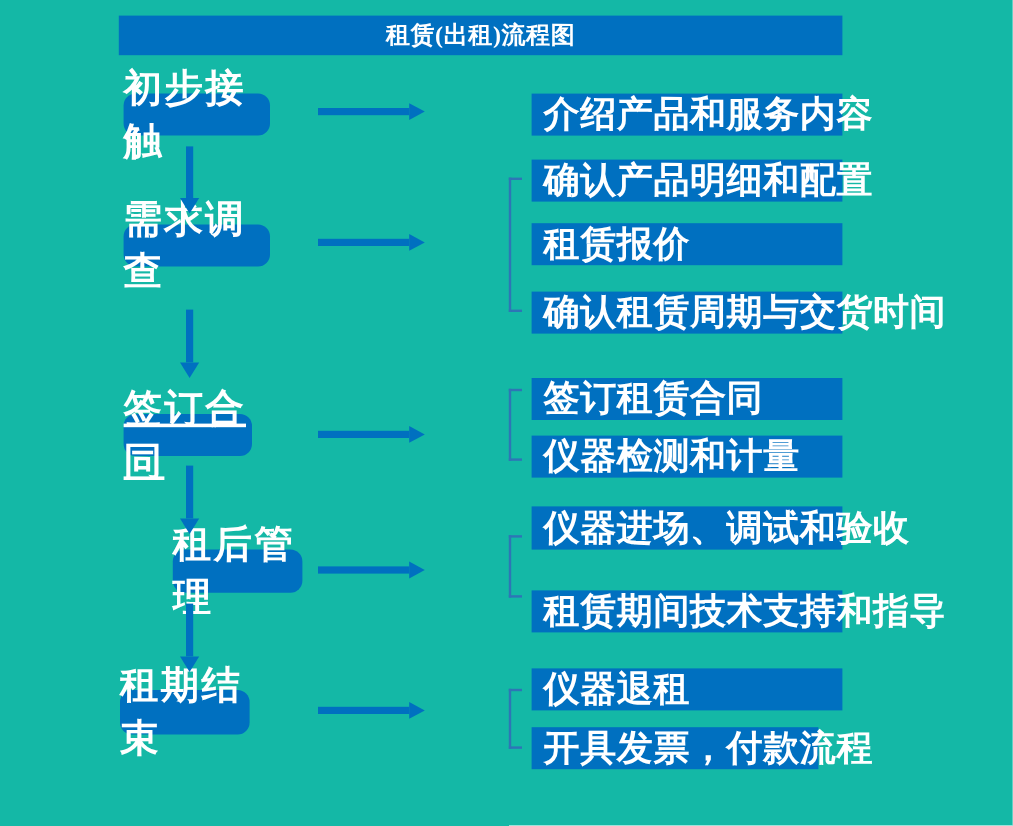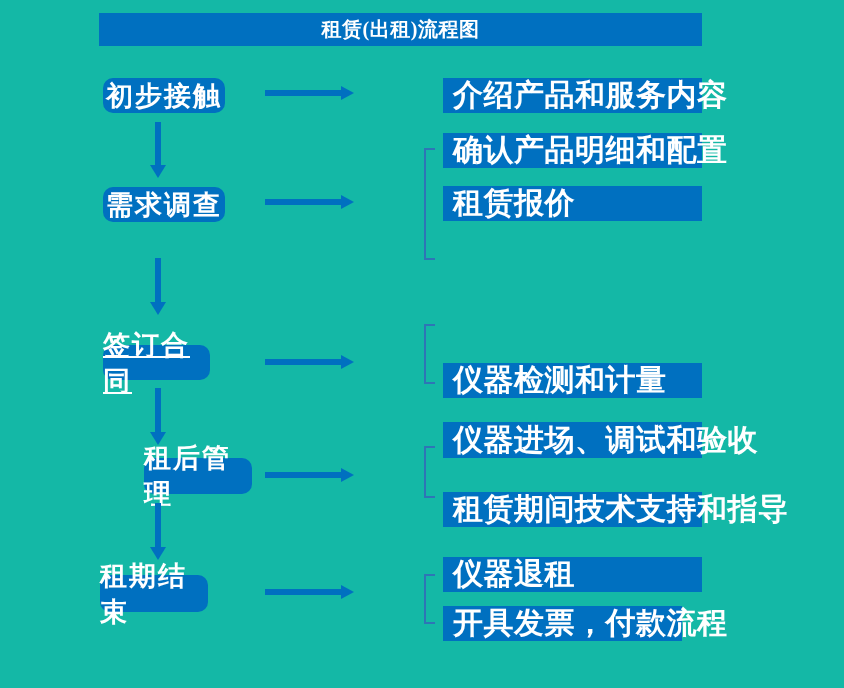--- a/index.html
+++ b/index.html
@@ -24,21 +24,21 @@
     align-items: center;
     box-sizing: border-box;
   }
   .titlebar {
     justify-content: center;
     font-size: 20px;
     letter-spacing: 0.5px;
   }
   .stepbox {
     justify-content: center;
-    font-size: 27px;
+    font-size: 32px;
     letter-spacing: 2px;
     border-radius: 10px;
   }
   .detailbox {
     justify-content: flex-start;
     padding-left: 10px;
     font-size: 30px;
     letter-spacing: 0.5px;
     white-space: nowrap;
   }
@@ -138,21 +138,23 @@
 
   <div class="bracket" style="top:148px; height:112px;"></div>
   <div class="bracket" style="top:324px; height:60px;"></div>
   <div class="bracket" style="top:446px; height:52px;"></div>
   <div class="bracket" style="top:574px; height:50px;"></div>
 
   <div class="bluebox detailbox" style="left:443px; top:78px;  width:259px; height:35px;">介绍产品和服务内容</div>
 
   <div class="bluebox detailbox" style="left:443px; top:133px; width:259px; height:35px;">确认产品明细和配置</div>
   <div class="bluebox detailbox" style="left:443px; top:186px; width:259px; height:35px;">租赁报价</div>
+  <div class="bluebox detailbox" style="left:443px; top:243px; width:259px; height:35px;">确认租赁周期与交货时间</div>
 
+  <div class="bluebox detailbox" style="left:443px; top:315px; width:259px; height:35px;">签订租赁合同</div>
   <div class="bluebox detailbox" style="left:443px; top:363px; width:259px; height:35px;">仪器检测和计量</div>
 
   <div class="bluebox detailbox" style="left:443px; top:422px; width:259px; height:36px;text-align:right;">仪器进场、调试和验收</div>
   <div class="bluebox detailbox" style="left:443px; top:492px; width:259px; height:35px;">租赁期间技术支持和指导</div>
 
   <div class="bluebox detailbox" style="left:443px; top:557px; width:259px; height:35px;">仪器退租</div>
   <div class="bluebox detailbox" style="left:443px; top:606px; width:239px; height:35px;">开具发票，付款流程</div>
 
 </div>
 

